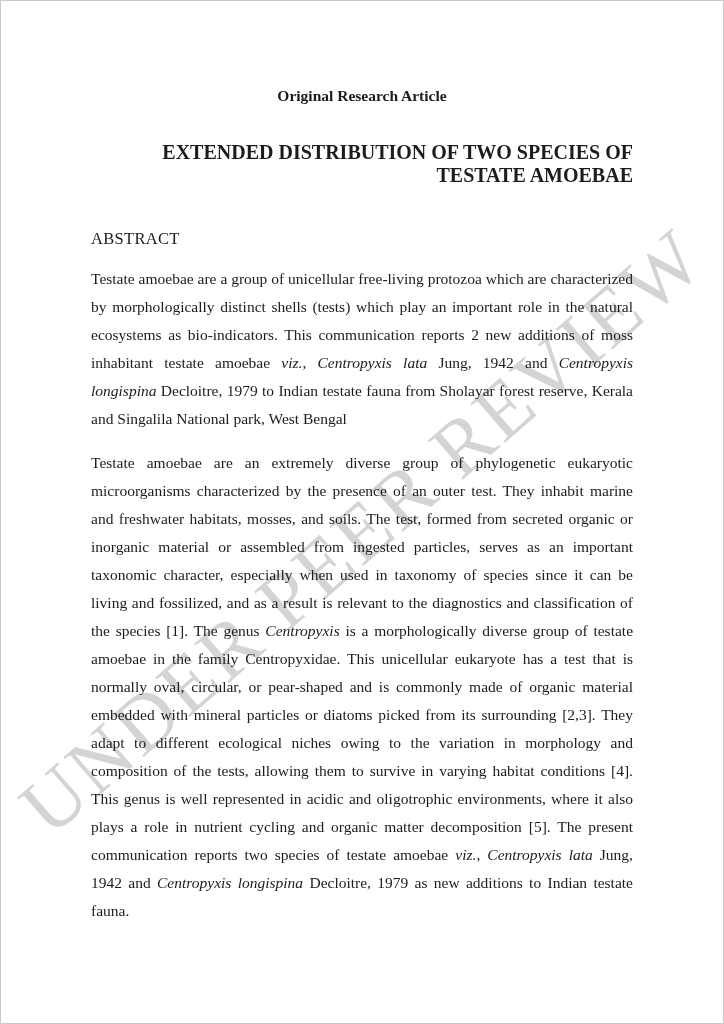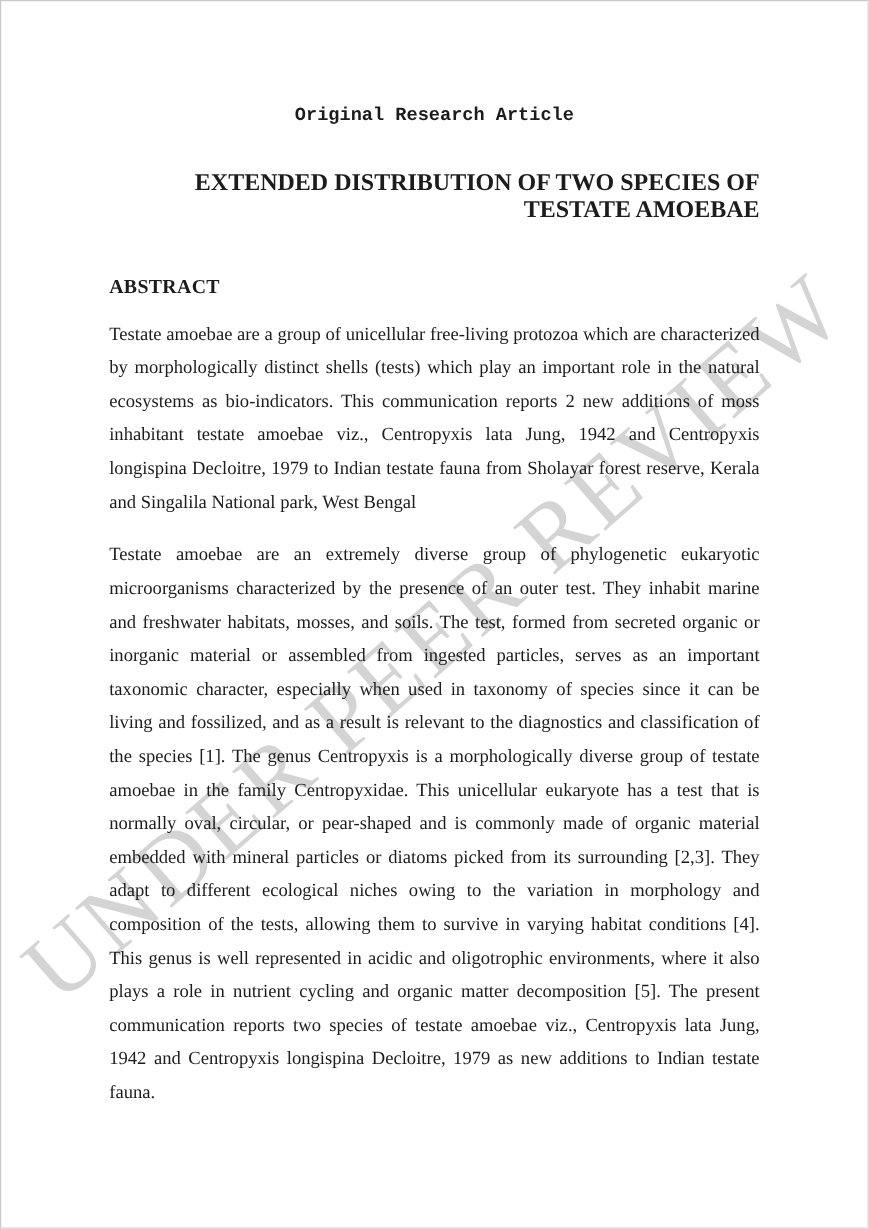--- a/index.html
+++ b/index.html
@@ -36,47 +36,47 @@
   .content {
     position: relative;
     z-index: 2;
     padding: 86px 90px 0 90px;
   }
   .article-type {
     text-align: center;
     font-weight: bold;
     font-size: 15.5px;
     margin: 0 0 0 0;
-    font-family: Liberation Mono, monospace;
   }
   .paper-title {
     text-align: right;
     font-weight: bold;
     font-size: 20px;
     line-height: 23px;
     margin: 36px 0 0 0;
   }
   .section-heading {
-    font-weight: bold;
+    font-weight: normal;
     font-size: 16.5px;
     margin: 42px 0 0 0;
     letter-spacing: 0.3px;
   }
   .body-par {
     font-size: 15.5px;
     line-height: 28px;
     text-align: justify;
     margin: 16px 0 0 0;
   }
   .keywords {
     font-style: italic;
     font-size: 14px;
     margin: 22px 0 0 0;
   }
   .it {
+    font-style: italic;
   }
   .intro-heading {
     margin-top: 26px;
   }
 </style>
 </head>
 <body>
 
 <div class="page">
 

